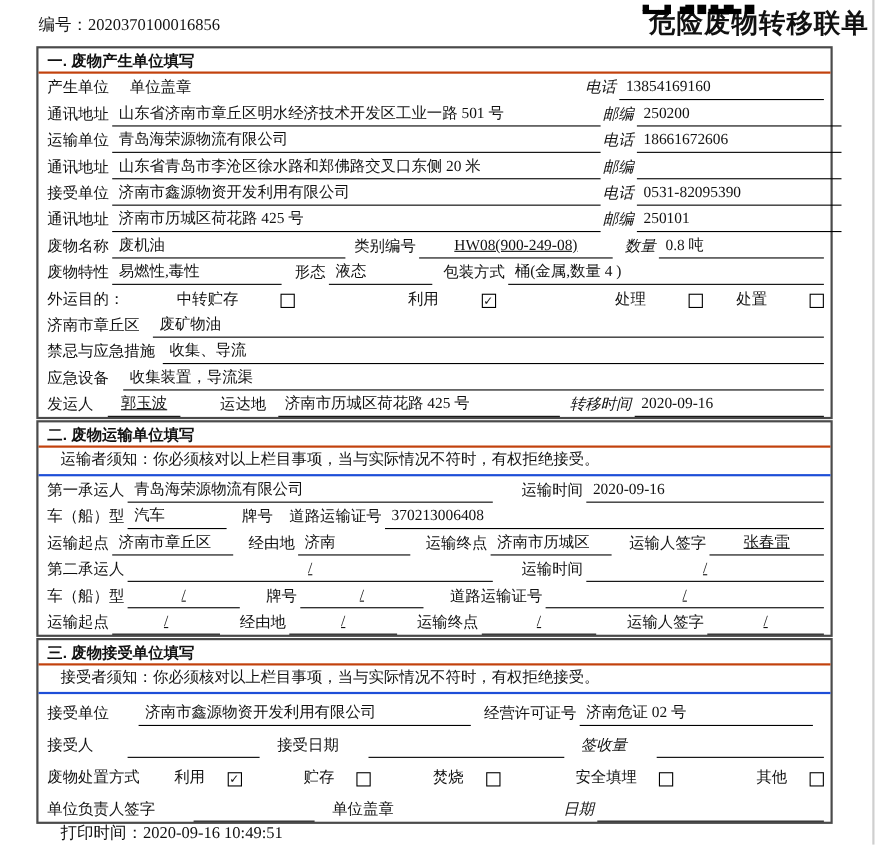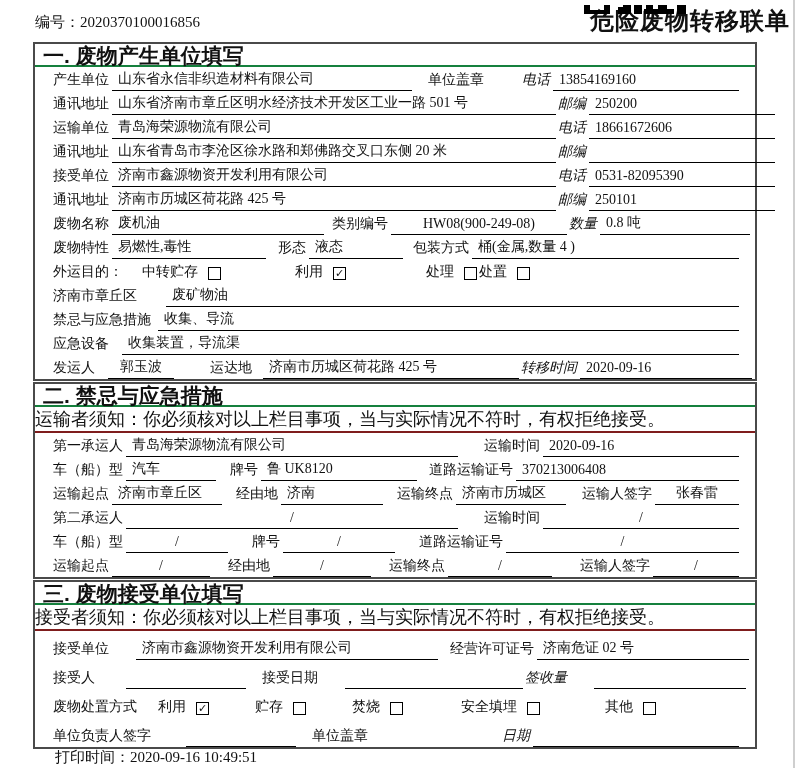--- a/index.html
+++ b/index.html
@@ -16,34 +16,34 @@
     font-family:"Liberation Sans","DejaVu Sans",sans-serif;
   }
   .qr-frag { position:absolute; left:584px; top:0; }
   .page-edge { position:absolute; right:1px; top:0; width:2px; height:768px; background:#cfcfcf; }
 
   .form { position:absolute; left:33px; top:42px; width:724px; }
   .sec { border:2px solid #4a4a4a; background:#fff; margin-top:1px; }
   .sec:first-child { margin-top:0; }
   .sec-head {
     font-family:"Liberation Sans","DejaVu Sans",sans-serif;
-    font-weight:bold; font-size:21px; line-height:21px; height:23px;
-    padding:1px 8px 0; border-bottom:2px solid #15803d;
-  }
-  .notice { font-size:18px; height:26px; line-height:24px; padding:0 0; border-bottom:2px solid #7f1d1d; }
-  .row { display:flex; align-items:flex-end; height:24px; padding:0 16px; font-size:14px; }
+    font-weight:bold; font-size:14px; line-height:21px; height:23px;
+    padding:1px 8px 0; border-bottom:2px solid #c2410c;
+  }
+  .notice { font-size:14px; height:26px; line-height:24px; padding:0 20px; border-bottom:2px solid #1d4ed8; }
+  .row { display:flex; align-items:flex-end; height:24px; padding:0 6px; font-size:14px;justify-content:space-between; }
   .sec3 .row { height:29px; }
   .lbl { white-space:nowrap; padding:0 3px 2px 2px; flex:0 0 auto; }
   .val {
     border-bottom:1px solid #000; padding:0 6px 2px; white-space:nowrap;
     overflow:hidden; flex:0 0 auto; min-height:18px;
   }
   .f1 { flex:1 1 auto; }
   .ma { margin-left:auto;font-style:italic; }
-  .c  { text-align:center; }
+  .c  { text-align:center;text-decoration:underline; }
   .cb {
     width:13px; height:13px; border:1px solid #000; display:inline-flex;
     align-items:center; justify-content:center; flex:0 0 13px;
     font-family:"DejaVu Sans","Liberation Sans",sans-serif;
     font-size:11px; font-weight:bold; line-height:1; margin:0 0 3px 7px;
   }
   .footer { position:absolute; left:35px; top:748px; font-size:15px; white-space:nowrap;margin-left:20px; }
 </style>
 </head>
 <body>
@@ -70,21 +70,20 @@
 </div>
 <div class="page-edge"></div>
 
 <div class="form">
 
   <div class="sec sec1">
     <div class="sec-head">一. 废物产生单位填写</div>
 
     <div class="row">
       <span class="lbl">产生单位</span>
-      <span class="val" style="width:300px">山东省永信非织造材料有限公司</span>
       <span class="lbl" style="margin-left:14px">单位盖章</span>
       <span class="lbl ma">电话</span>
       <span class="val" style="width:186px">13854169160</span>
     </div>
 
     <div class="row">
       <span class="lbl">通讯地址</span>
       <span class="val" style="width:444px">山东省济南市章丘区明水经济技术开发区工业一路 501 号</span>
       <span class="lbl ma">邮编</span>
       <span class="val" style="width:186px">250200</span>
@@ -143,21 +142,21 @@
       <span class="lbl" style="margin-left:72px">利用</span>
       <span class="cb">✓</span>
       <span class="lbl" style="margin-left:78px">处理</span>
       <span class="cb"></span>
       <span class="lbl" style="">处置</span>
       <span class="cb"></span>
     </div>
 
     <div class="row">
       <span class="lbl">济南市章丘区</span>
-      <span class="val f1" style="margin-left:26px">废矿物油</span>
+      <span class="val f1" style="margin-left:9px">废矿物油</span>
     </div>
 
     <div class="row">
       <span class="lbl">禁忌与应急措施</span>
       <span class="val f1" style="margin-left:4px">收集、导流</span>
     </div>
 
     <div class="row">
       <span class="lbl">应急设备</span>
       <span class="val f1" style="margin-left:10px">收集装置，导流渠</span>
@@ -167,35 +166,34 @@
       <span class="lbl">发运人</span>
       <span class="val c" style="width:66px;margin-left:10px">郭玉波</span>
       <span class="lbl" style="margin-left:34px">运达地</span>
       <span class="val" style="width:256px;margin-left:8px">济南市历城区荷花路 425 号</span>
       <span class="lbl ma">转移时间</span>
       <span class="val" style="width:172px">2020-09-16</span>
     </div>
   </div>
 
   <div class="sec sec2">
-    <div class="sec-head">二. 禁忌与应急措施</div>
+    <div class="sec-head">二. 废物运输单位填写</div>
     <div class="notice">运输者须知：你必须核对以上栏目事项，当与实际情况不符时，有权拒绝接受。</div>
 
     <div class="row">
       <span class="lbl">第一承运人</span>
       <span class="val" style="width:332px">青岛海荣源物流有限公司</span>
       <span class="lbl" style="margin-left:24px">运输时间</span>
       <span class="val f1">2020-09-16</span>
     </div>
 
     <div class="row">
       <span class="lbl">车（船）型</span>
       <span class="val" style="width:90px">汽车</span>
       <span class="lbl" style="margin-left:12px">牌号</span>
-      <span class="val" style="width:156px">鲁 UK8120</span>
       <span class="lbl" style="margin-left:10px">道路运输证号</span>
       <span class="val f1">370213006408</span>
     </div>
 
     <div class="row">
       <span class="lbl">运输起点</span>
       <span class="val" style="width:110px">济南市章丘区</span>
       <span class="lbl" style="margin-left:12px">经由地</span>
       <span class="val" style="width:102px">济南</span>
       <span class="lbl" style="margin-left:12px">运输终点</span>

